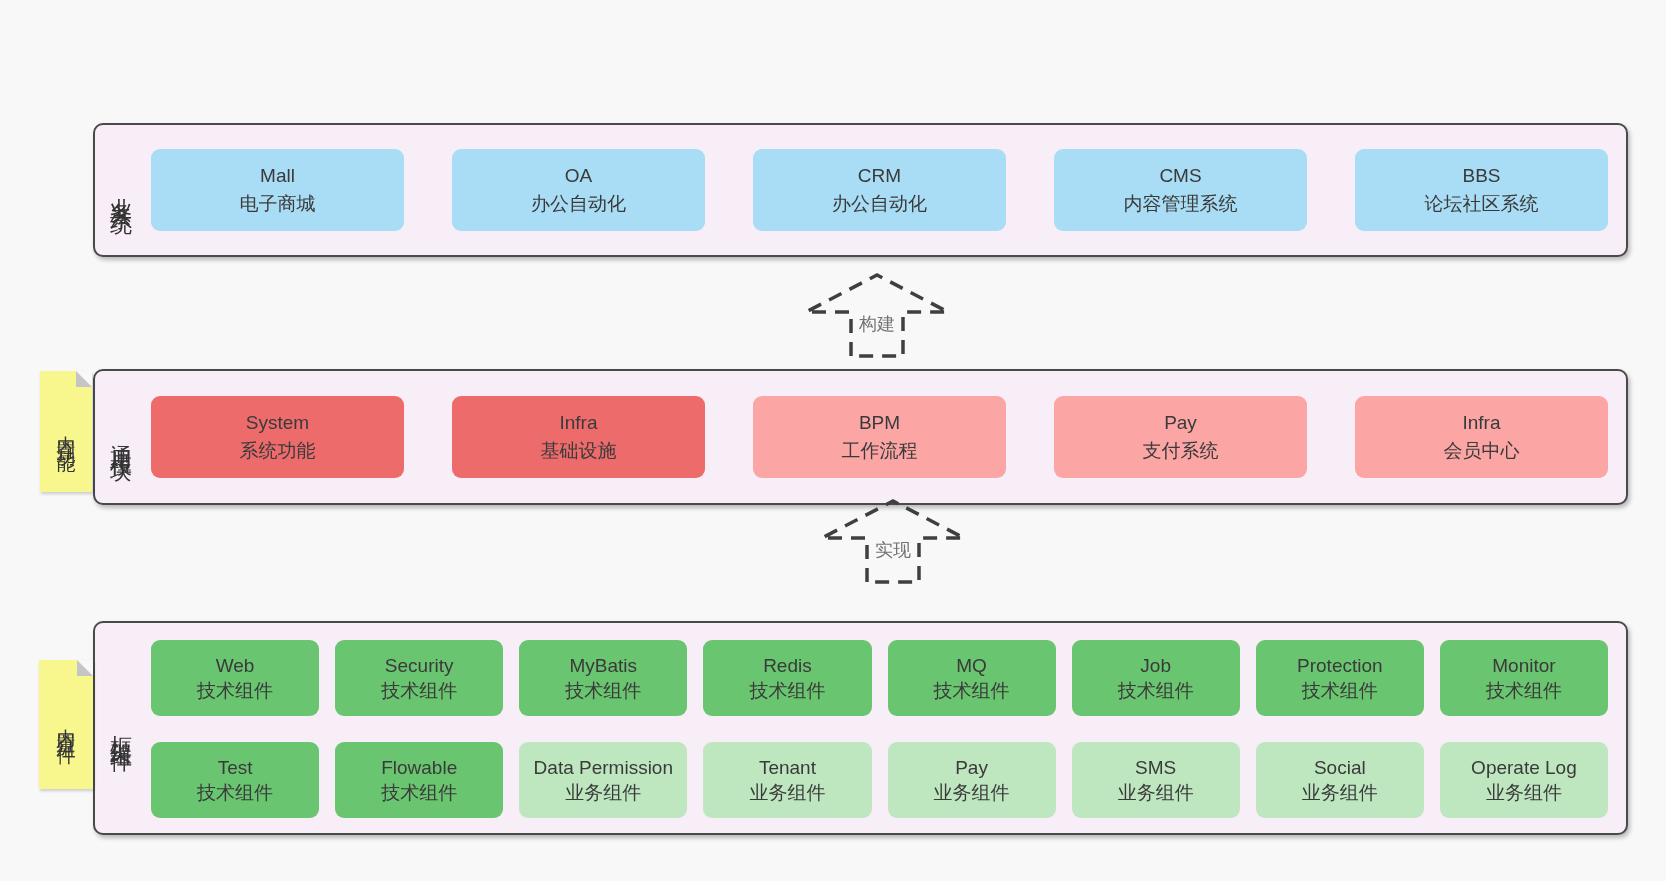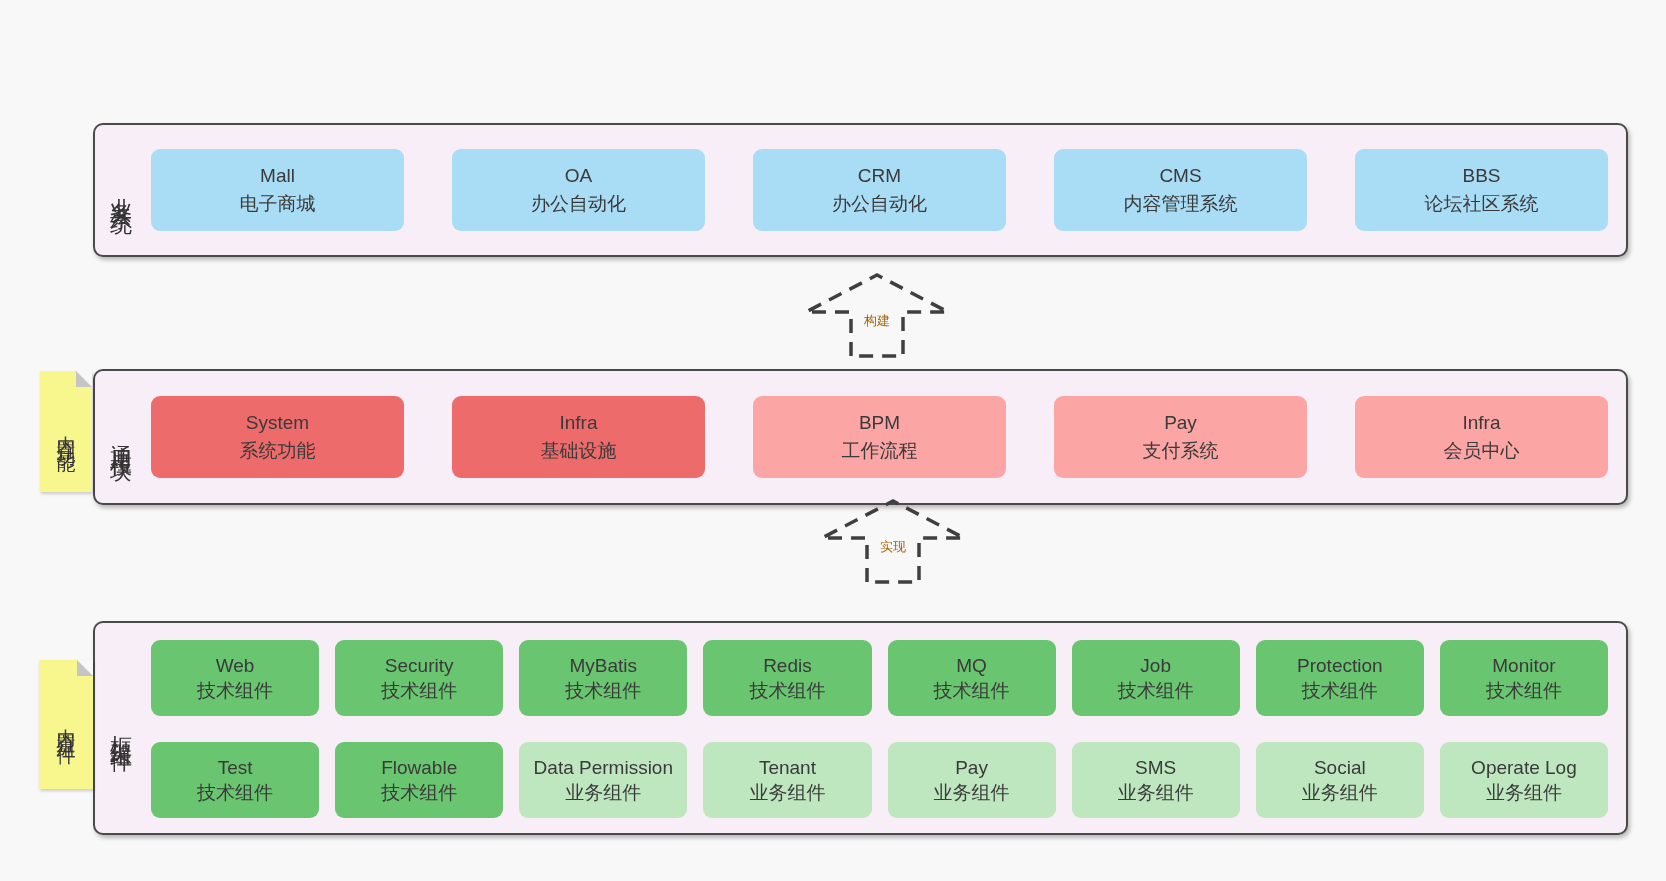--- a/index.html
+++ b/index.html
@@ -74,21 +74,21 @@
   #arrow-build     { left:802px; top:271px; }
   #arrow-implement { left:818px; top:497px; }
   .arrow svg { display:block; width:150px; height:88px; }
   .arrow-path {
     fill:none; stroke:#3f3f3f; stroke-width:3.5;
     stroke-dasharray:14 9; stroke-linejoin:miter;
   }
   .arrow-label {
     position:absolute; left:50%; top:41px; transform:translateX(-50%);
     background:#f8f8f8; padding:0 3px;
-    font-size:13px; color:#a16207; white-space:nowrap;
+    font-size:18px; color:#737373; white-space:nowrap;
   }
 </style>
 </head>
 <body>
 
 <div class="panel" id="panel-business">
   <div class="panel-label">业务系统</div>
   <div class="row-6">
     <div class="box blue">
       <span>Mall</span>

